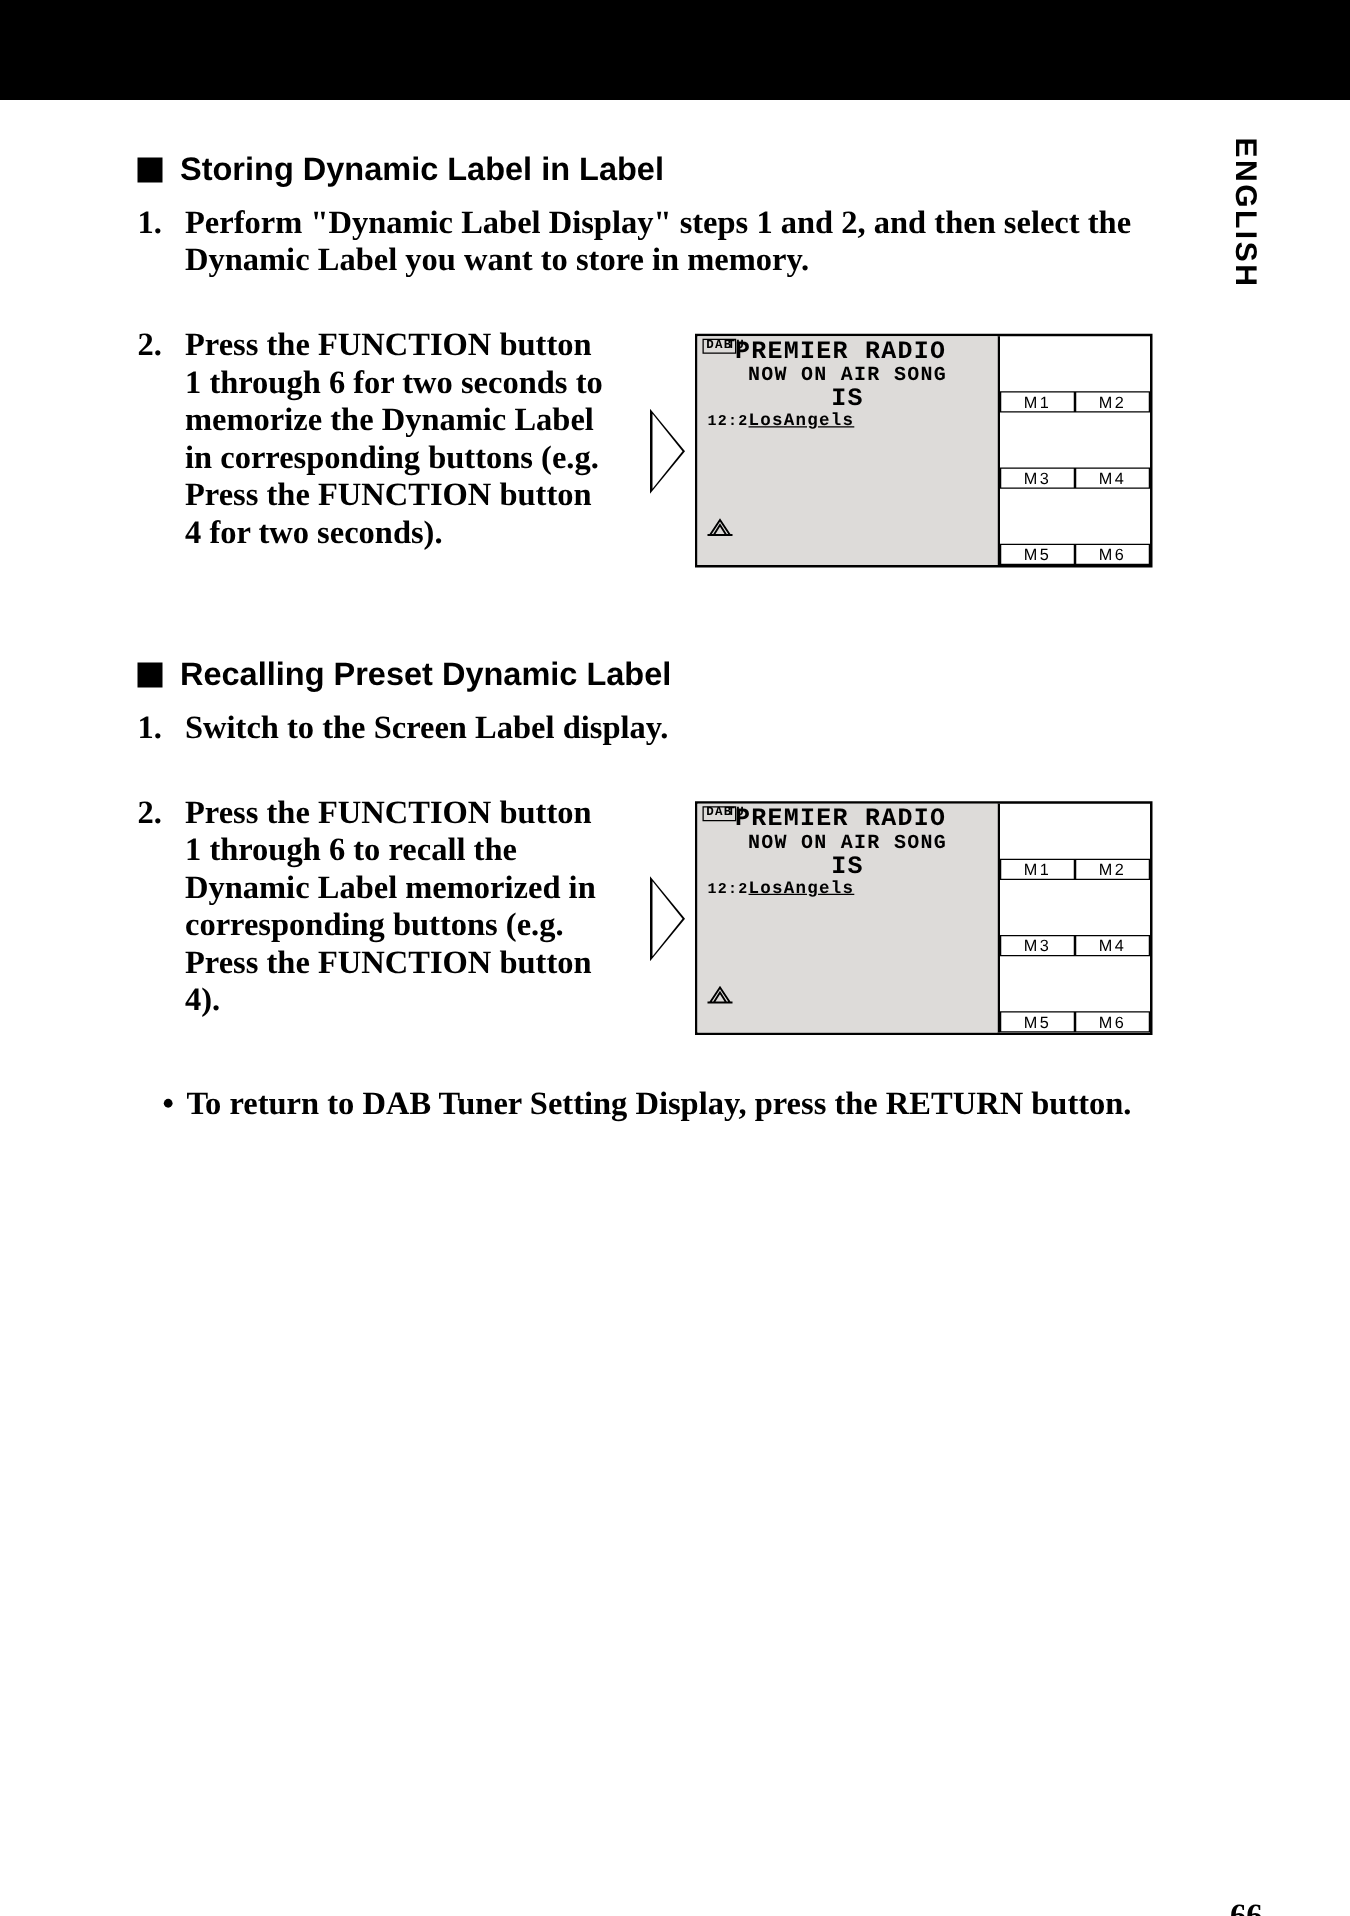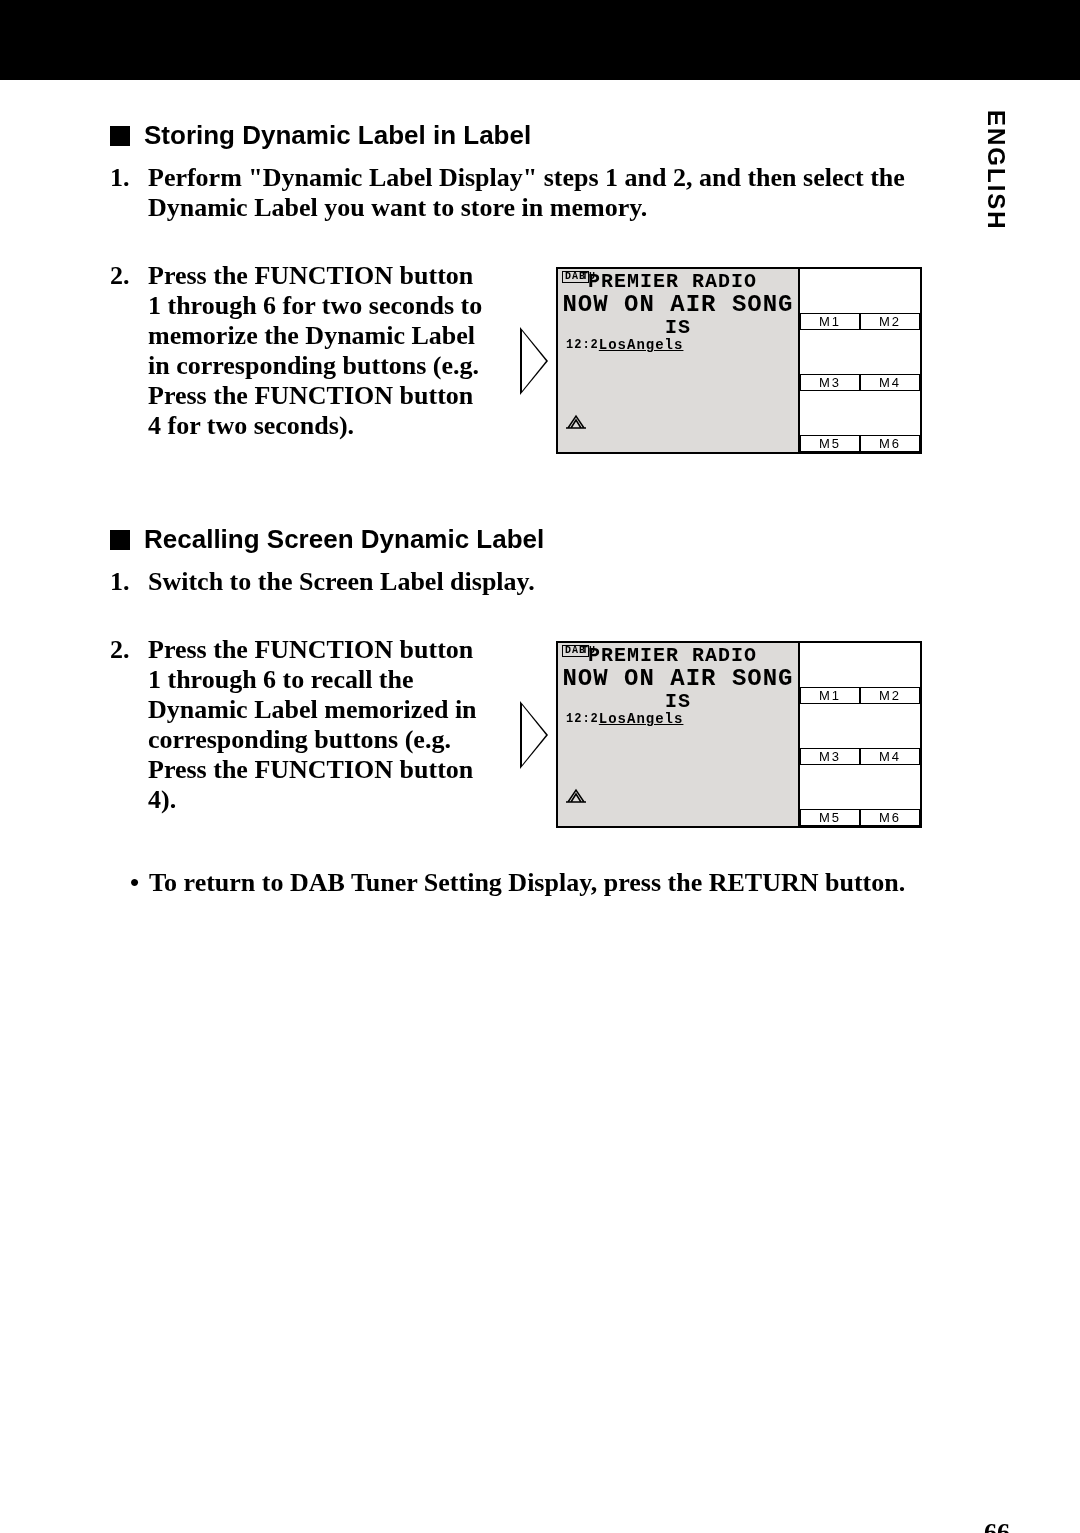--- a/index.html
+++ b/index.html
@@ -129,21 +129,21 @@
     padding: 0 2px;
     line-height: 1;
   }
   .lcd .top-sub {
     position: absolute;
     top: 2px;
     left: 24px;
     font-size: 10px;
   }
   .lcd .d1 { font-size: 20px; padding-left: 26px; text-align: left;}
-  .lcd .d2 { font-size: 24px; }
+  .lcd .d2 { font-size: 16px; }
   .lcd .d3 { font-size: 20px; }
   .lcd .d4 {
     display: flex;
     justify-content: space-between;
     align-items: center;
     font-size: 12px;
     padding: 0 4px 2px 4px;
   }
   .lcd .d4 .los {
      font-size: 14px;
@@ -246,21 +246,21 @@
             <div class="btn-cell">M6</div>
           </div>
         </div>
       </div>
     </div>
   </div>
 
   <div style="height:30px"></div>
 
   <h2 class="square-heading">
-      <span>Recalling Screen Dynamic Label</span>
+      <span>Recalling Preset Dynamic Label</span>
     </h2>
 
   <div class="step">
     <div class="num">1.</div>
     <div class="txt">Switch to the Screen Label display.</div>
   </div>
 
   <div style="height:30px"></div>
 
   <div class="two-col">

